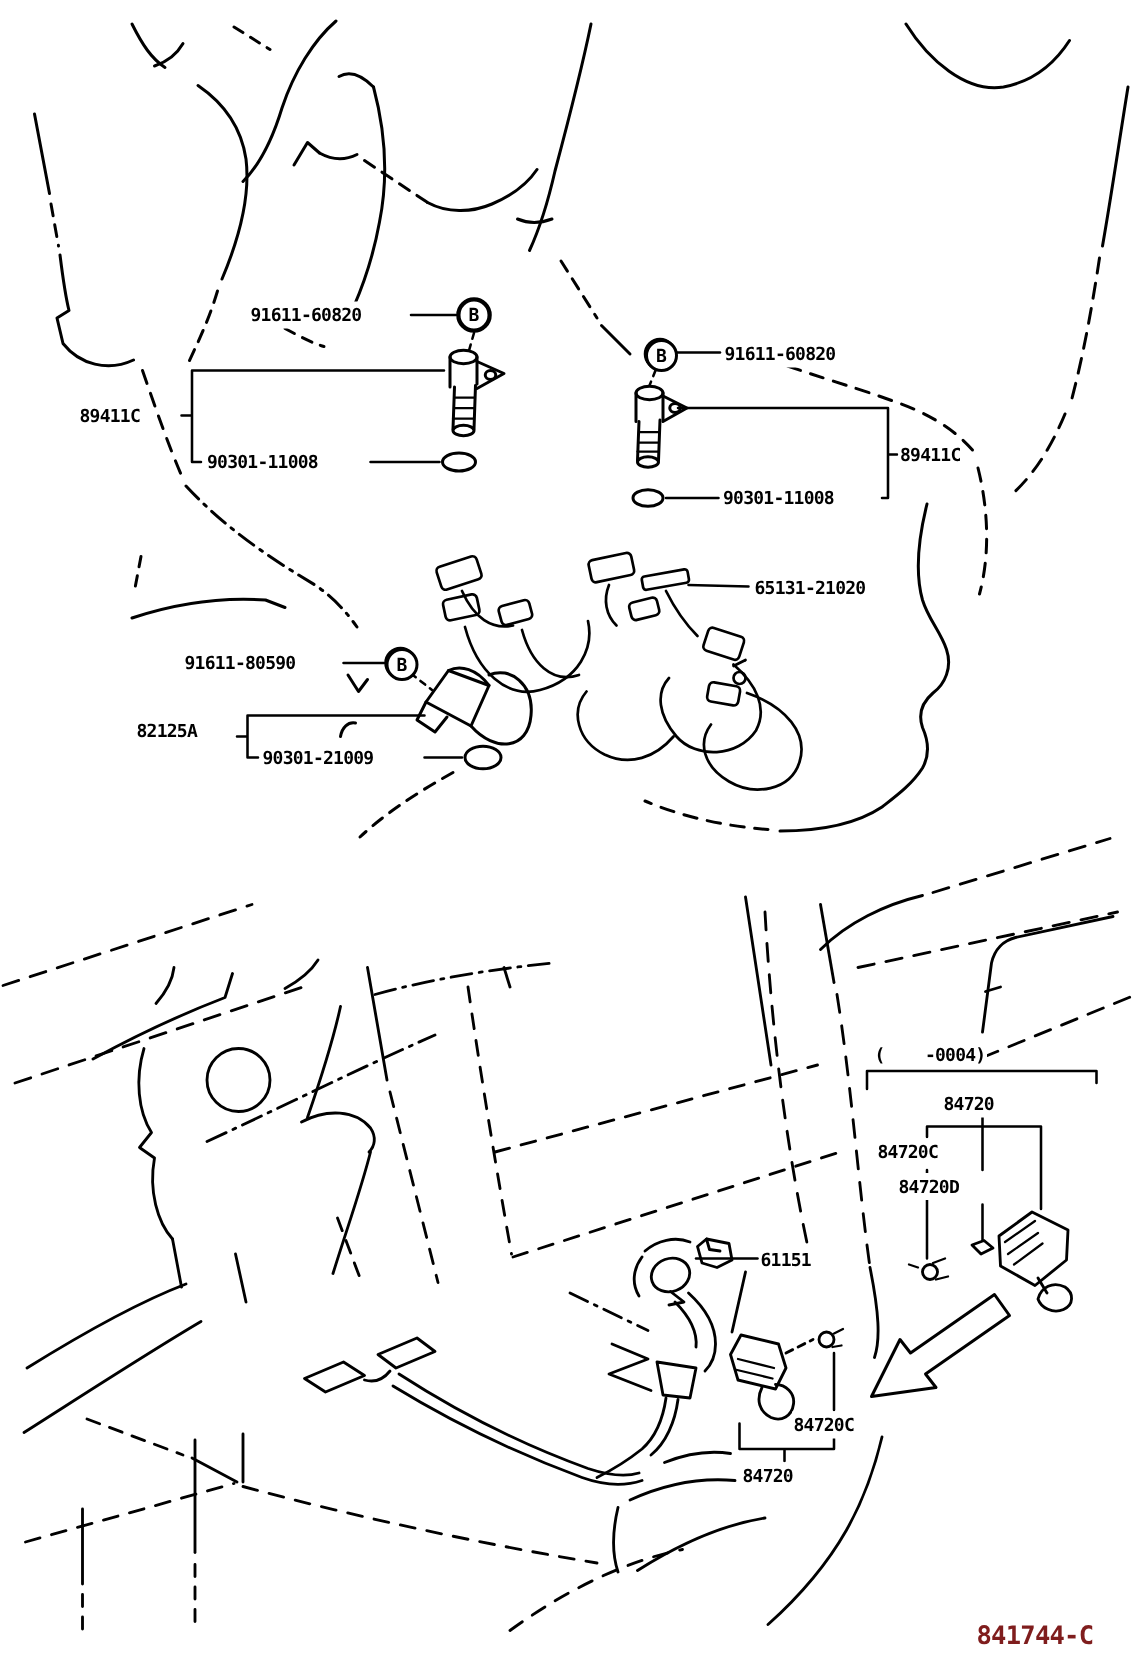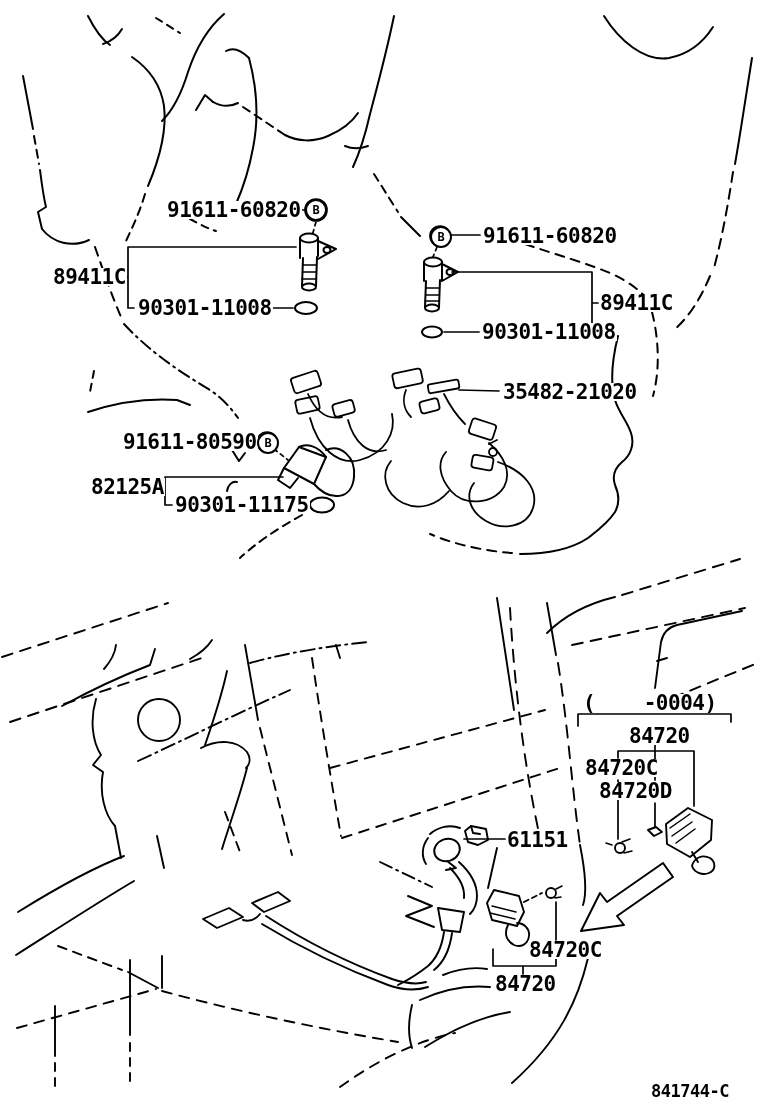--- a/index.html
+++ b/index.html
@@ -1,24 +1,24 @@
 <!DOCTYPE html>
 <html><head>
 <meta charset="utf-8">
 <style>
   html,body{margin:0;padding:0;background:#fff;}
   #stage{position:relative;width:760px;height:1112px;background:#ffffff;overflow:hidden;
          font-family:"DejaVu Sans Mono","Liberation Mono",monospace;}
   #art{position:absolute;left:0;top:0;}
-  .lbl{position:absolute;font-size:21px;font-weight:bold;color:#000;letter-spacing:-0.5px;
+  .lbl{position:absolute;font-size:12px;font-weight:bold;color:#000;letter-spacing:-0.5px;
        line-height:18px;white-space:pre;background:#fff;padding:0 1px;}
   .bmark{position:absolute;width:18px;height:18px;border:2px solid #000;border-radius:50%;
          display:flex;align-items:center;justify-content:center;font-size:12px;font-weight:bold;
          color:#000;background:#fff;}
-  .fig{position:absolute;font-size:17px;font-weight:bold;color:#000000;letter-spacing:-0.5px;}
+  .fig{position:absolute;font-size:17px;font-weight:bold;color:#7f1d1d;letter-spacing:-0.5px;}
 </style>
 </head>
 <body>
 
 <div id="stage">
 
 <svg id="art" width="760" height="1112" viewBox="0 0 760 1112">
   <g stroke="#000" fill="none" stroke-width="2" stroke-linecap="round" stroke-linejoin="round">
 
     <g>
@@ -237,25 +237,25 @@
 <div class="lbl" style="left:166px;top:201px">91611-60820</div>
 <div class="bmark" style="left:305px;top:199px">B</div>
 <div class="lbl" style="left:52px;top:268px">89411C</div>
 <div class="lbl" style="left:137px;top:299px">90301-11008</div>
 
 <div class="bmark" style="left:430px;top:226px">B</div>
 <div class="lbl" style="left:482px;top:227px">91611-60820</div>
 <div class="lbl" style="left:599px;top:294px">89411C</div>
 <div class="lbl" style="left:481px;top:323px">90301-11008</div>
 
-<div class="lbl" style="left:502px;top:383px">35482-21020</div>
+<div class="lbl" style="left:502px;top:383px">65131-21020</div>
 <div class="lbl" style="left:122px;top:433px">91611-80590</div>
 <div class="bmark" style="left:257px;top:432px">B</div>
 <div class="lbl" style="left:90px;top:478px">82125A</div>
-<div class="lbl" style="left:174px;top:496px">90301-11175</div>
+<div class="lbl" style="left:174px;top:496px">90301-21009</div>
 
 <div class="lbl" style="left:582px;top:694px">(    -0004)</div>
 <div class="lbl" style="left:628px;top:727px">84720</div>
 <div class="lbl" style="left:584px;top:759px">84720C</div>
 <div class="lbl" style="left:598px;top:782px">84720D</div>
 <div class="lbl" style="left:506px;top:831px">61151</div>
 <div class="lbl" style="left:528px;top:941px">84720C</div>
 <div class="lbl" style="left:494px;top:975px">84720</div>
 
 <div class="fig" style="left:651px;top:1081px">841744-C</div>

